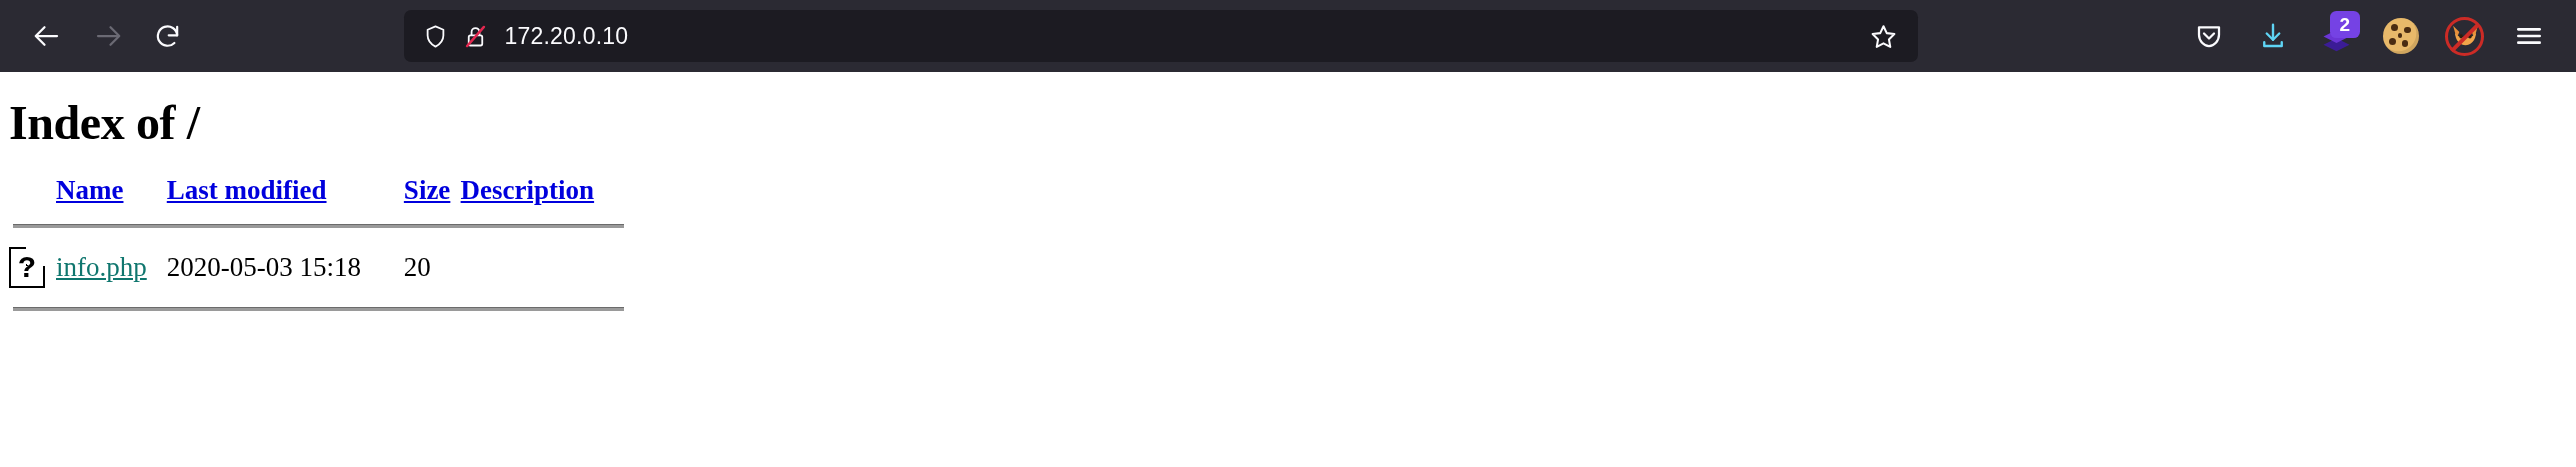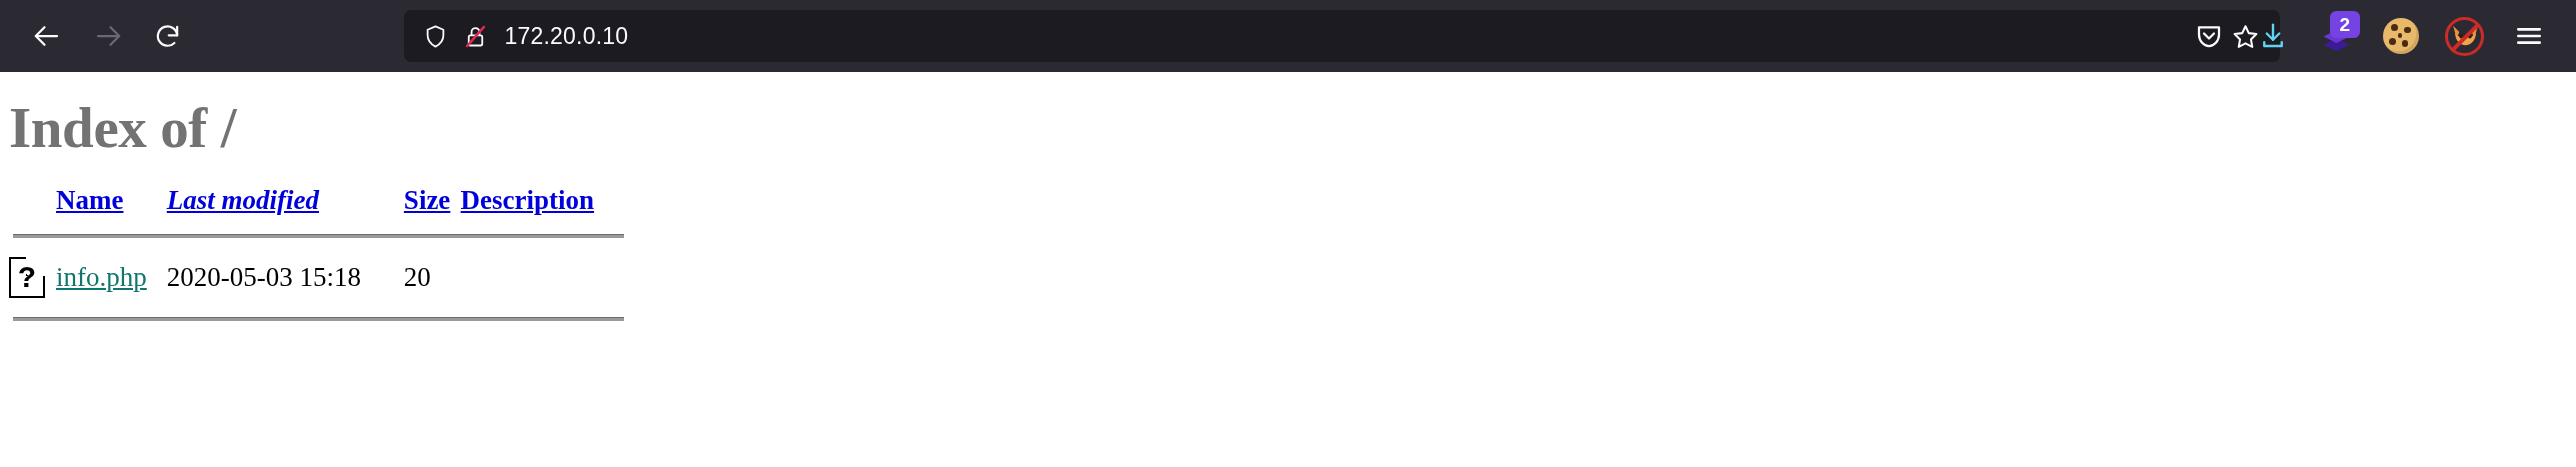--- a/index.html
+++ b/index.html
@@ -26,21 +26,21 @@
     display:flex; align-items:center; justify-content:center;
     border-radius: 7.2px; background: transparent;
     cursor: pointer;
   }
   .nav-btn svg { display:block; }
 
   
   .urlbar {
     position: absolute;
     left: 404px;
-    width: 1876px;
+    width: 1514px;
     height: 52px;
     background: #1c1b22;
     border-radius: 7.2px;
     display: flex;
     align-items: center;
     padding: 0 10.7px 0 18px;
     cursor: text;
   }
   .urlbar-icons { display:flex; align-items:center; gap: 12.5px; flex: 0 0 auto; }
   .url-text {
@@ -111,24 +111,24 @@
     border: 3.6px solid #cc2b26; border-radius:50%;
   }
   .nofox .slash {
     position:absolute; top:50%; left:0.9px; right:0.9px; height:3.6px;
     background:#cc2b26; transform: rotate(-45deg); transform-origin:center;
   }
 
   
   .page { padding: 0 0 0 0; background:#fff; }
   .page-title {
-    font-size: 57px;
+    font-size: 48px;
     font-weight: bold;
     margin: 23px 0 0 9px;
-    color:#737373;
+    color:#000000;
     letter-spacing: -0.4px;
   }
 
   .index-table {
     border-collapse: collapse;
     margin-left: 9px;
     margin-top: 25px;
     font-size: 27px;
     color:#000;
   }
@@ -141,21 +141,21 @@
   }
   .index-table th { padding-bottom: 3.6px; }
   .col-icon { width: 47px; }
   .th-link {
     color: #0000dd;
     text-decoration: underline;
     font-weight: bold;
     cursor: pointer;
   }
   .th-name    { padding-left: 27px; padding-right: 23px; }
-  .th-lastmod { padding-right: 19.7px; font-style: italic; }
+  .th-lastmod { padding-right: 19.7px; }
   .th-size    { padding-right: 9px; }
   .th-desc    { }
 
   .hr-row td { padding: 0; }
   .hr-line {
     width: 611px;
     height: 4.5px;
     margin: 14.3px 0 14.3px 3.6px;
     background: #9a9a9a;
     border-top: 1.8px solid #6b6b6b;

